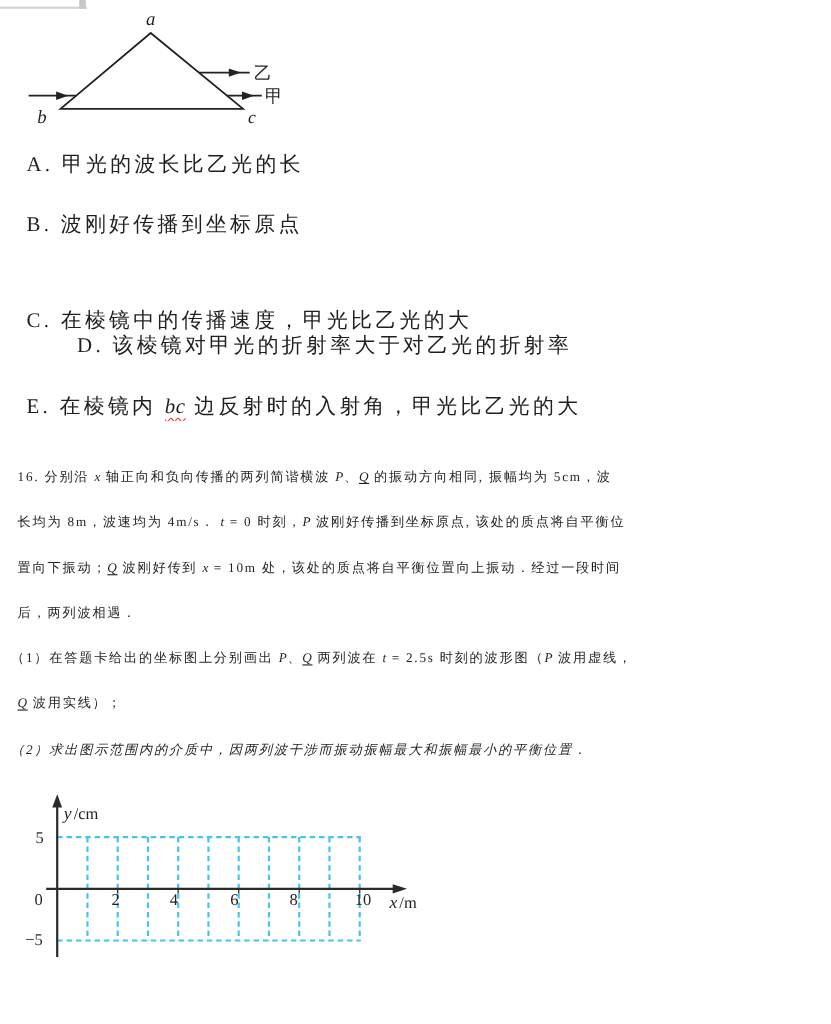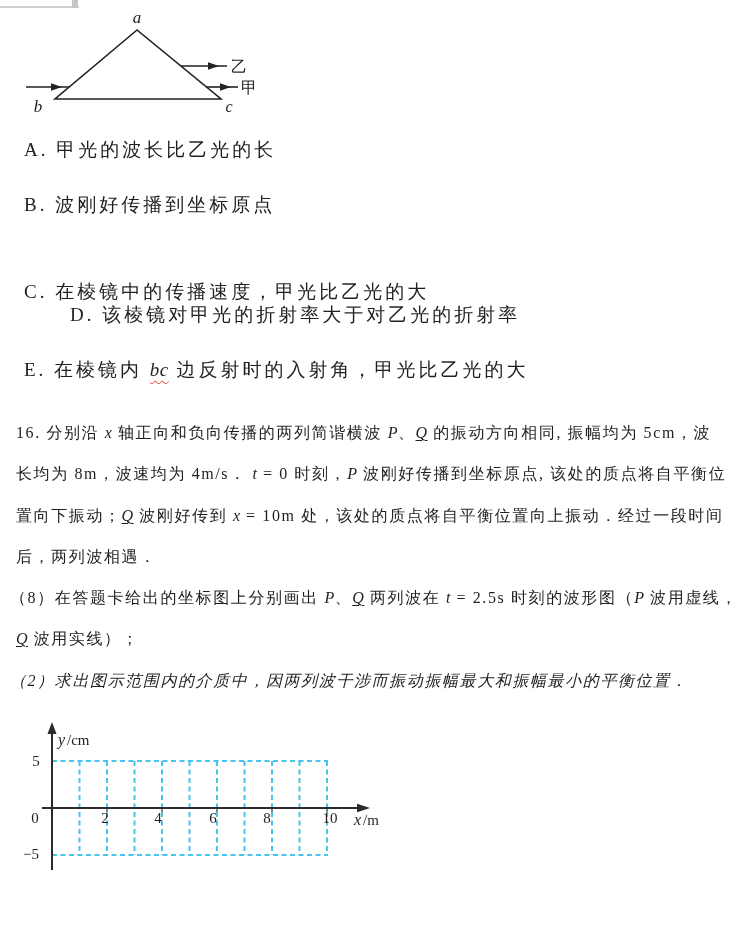--- a/index.html
+++ b/index.html
@@ -4,21 +4,21 @@
 <style>
   html,body{margin:0;padding:0;}
   body{
     width:755px;height:931px;position:relative;overflow:hidden;
     background:#ffffff;color:#1f1f1f;
     font-family:"Liberation Serif","DejaVu Serif",serif;
   }
   .abs{position:absolute;}
   .line{position:absolute;white-space:nowrap;}
   .opt{font-size:19px;letter-spacing:3px;line-height:20px;}
-  .q{font-size:16px;letter-spacing:1.6px;line-height:22px;}
+  .q{font-size:12px;letter-spacing:1.6px;line-height:22px;}
   .it{font-style:italic;letter-spacing:0.5px;font-family:"Liberation Serif",serif;}
   .ul{text-decoration:underline;text-underline-offset:2px;text-decoration-thickness:1px;}
   .wavy{
     font-style:italic;
     text-decoration-line:underline;
     text-decoration-style:wavy;
     text-decoration-color:#e23b2e;
     text-decoration-thickness:1px;
     text-underline-offset:4px;
     letter-spacing:0.5px;
@@ -62,21 +62,21 @@
 <div class="line opt" style="left:24px;top:140px;"><span>A. 甲光的波长比乙光的长</span></div>
 <div class="line opt" style="left:24px;top:195px;"><span>B. 波刚好传播到坐标原点</span></div>
 <div class="line opt" style="left:24px;top:250px;margin-top:32px;"><span>C. 在棱镜中的传播速度，甲光比乙光的大</span></div>
 <div class="line opt" style="left:24px;top:305px;margin-left:46px;"><span>D. 该棱镜对甲光的折射率大于对乙光的折射率</span></div>
 <div class="line opt" style="left:24px;top:360px;"><span>E. 在棱镜内 </span><span class="it wavy">bc</span><span> 边反射时的入射角，甲光比乙光的大</span></div>
 
 <div class="line q" style="left:16px;top:422px;"><span>16. 分别沿 </span><span class="it">x</span><span> 轴正向和负向传播的两列简谐横波 </span><span class="it">P</span><span>、</span><span class="it ul">Q</span><span> 的振动方向相同, 振幅均为 5cm，波</span></div>
 <div class="line q" style="left:16px;top:463px;"><span>长均为 8m，波速均为 4m/s． </span><span class="it">t</span><span> = 0 时刻，</span><span class="it">P</span><span> 波刚好传播到坐标原点, 该处的质点将自平衡位</span></div>
 <div class="line q" style="left:16px;top:505px;"><span>置向下振动；</span><span class="it ul">Q</span><span> 波刚好传到 </span><span class="it">x</span><span> = 10m 处，该处的质点将自平衡位置向上振动．经过一段时间</span></div>
 <div class="line q" style="left:16px;top:546px;text-align:right;"><span>后，两列波相遇．</span></div>
-<div class="line q" style="left:10px;top:587px;"><span>（8）在答题卡给出的坐标图上分别画出 </span><span class="it">P</span><span>、</span><span class="it ul">Q</span><span> 两列波在 </span><span class="it">t</span><span> = 2.5s 时刻的波形图（</span><span class="it">P</span><span> 波用虚线，</span></div>
+<div class="line q" style="left:10px;top:587px;"><span>（1）在答题卡给出的坐标图上分别画出 </span><span class="it">P</span><span>、</span><span class="it ul">Q</span><span> 两列波在 </span><span class="it">t</span><span> = 2.5s 时刻的波形图（</span><span class="it">P</span><span> 波用虚线，</span></div>
 <div class="line q" style="left:16px;top:628px;text-align:right;"><span class="it ul">Q</span><span> 波用实线）；</span></div>
 <div class="line q" style="left:10px;top:670px;font-style:italic;"><span>（2）求出图示范围内的介质中，因两列波干涉而振动振幅最大和振幅最小的平衡位置．</span></div>
 
 <svg class="abs" style="left:20px;top:718px;" width="400" height="170" viewBox="0 0 400 170">
 
   <g stroke="#47c4ee" stroke-width="2" stroke-dasharray="5 3.5">
     <line x1="32" y1="43" x2="308" y2="43"></line>
     <line x1="32" y1="137" x2="308" y2="137"></line>
     <line x1="59.5" y1="43" x2="59.5" y2="137"></line>
     <line x1="87" y1="43" x2="87" y2="137"></line>

